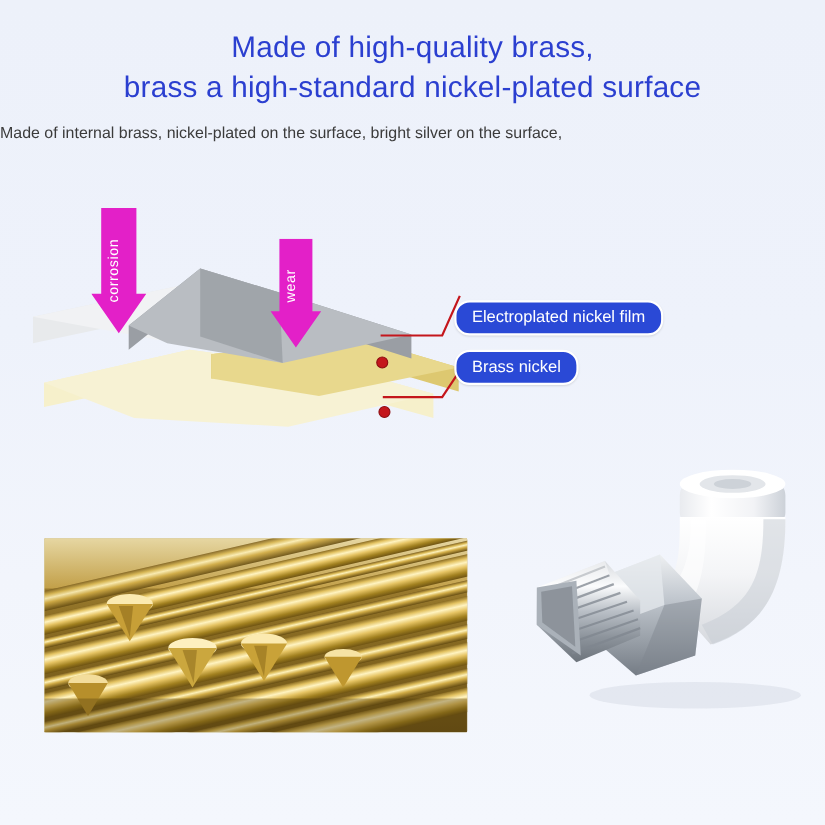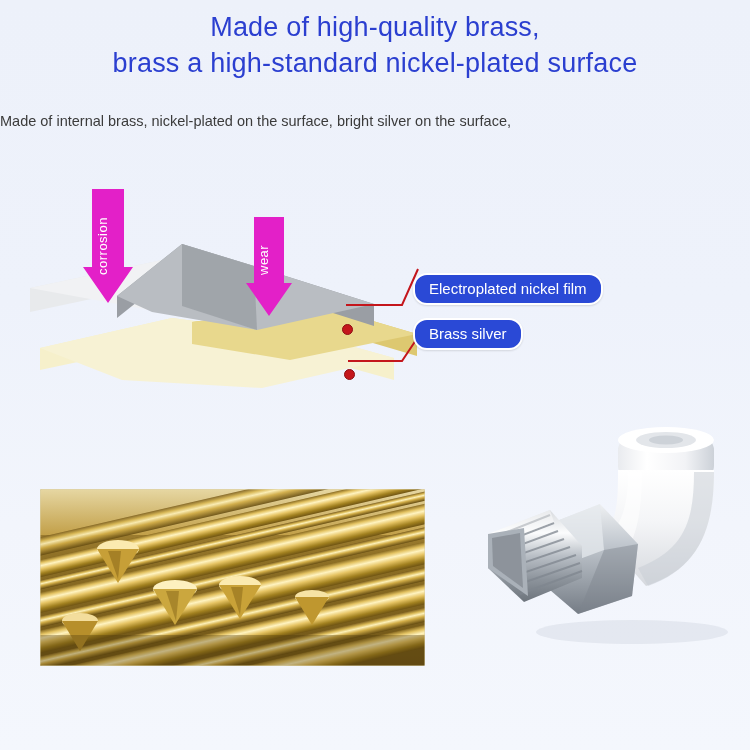--- a/index.html
+++ b/index.html
@@ -9,21 +9,21 @@
     font-family:"Liberation Sans", sans-serif;
     overflow:hidden;
     position:relative;
   }
   .page{
     position:absolute;inset:0;
     background:linear-gradient(180deg,#edf1fa 0%,#eef2fb 40%,#f2f5fc 70%,#f4f7fd 100%);
   }
   
   .headline{
-    position:absolute;left:0;right:0;top:9px;
+    position:absolute;left:0;right:0;top:25px;
     text-align:center;
     color:#2b3fd0;
     font-size:27px;
     line-height:36px;
     letter-spacing:.2px;
   }
   .headline .l2{display:block;}
   .subhead{
     position:absolute;left:0;right:0;top:110px;
     text-align:left;
@@ -128,21 +128,21 @@
     <div class="arrow-label" style="left:256px;top:52px;height:48px;">wear</div>
 
     <svg class="leader" style="left:340px;top:78px;" width="110" height="130" viewBox="0 0 110 130">
       <path d="M6,52 L62,52 L78,16" stroke="#c4161c" stroke-width="2" fill="none"></path>
       <path d="M8,108 L62,108 L78,84" stroke="#c4161c" stroke-width="2" fill="none"></path>
     </svg>
     <div class="dot" style="left:342px;top:149px;"></div>
     <div class="dot" style="left:344px;top:194px;"></div>
 
     <div class="callout" style="left:413px;top:82px;margin-top:16px;">Electroplated nickel film</div>
-    <div class="callout" style="left:413px;top:143px;">Brass silver</div>
+    <div class="callout" style="left:413px;top:143px;">Brass nickel</div>
   </div>
 
   <div class="photo-brass">
     <svg width="385" height="177" viewBox="0 0 385 177" preserveAspectRatio="none">
       <defs>
         <linearGradient id="bgdark" x1="0" y1="0" x2="0" y2="1">
           <stop offset="0%" stop-color="#b59341"></stop>
           <stop offset="40%" stop-color="#8d6f25"></stop>
           <stop offset="100%" stop-color="#6d5316"></stop>
         </linearGradient>

